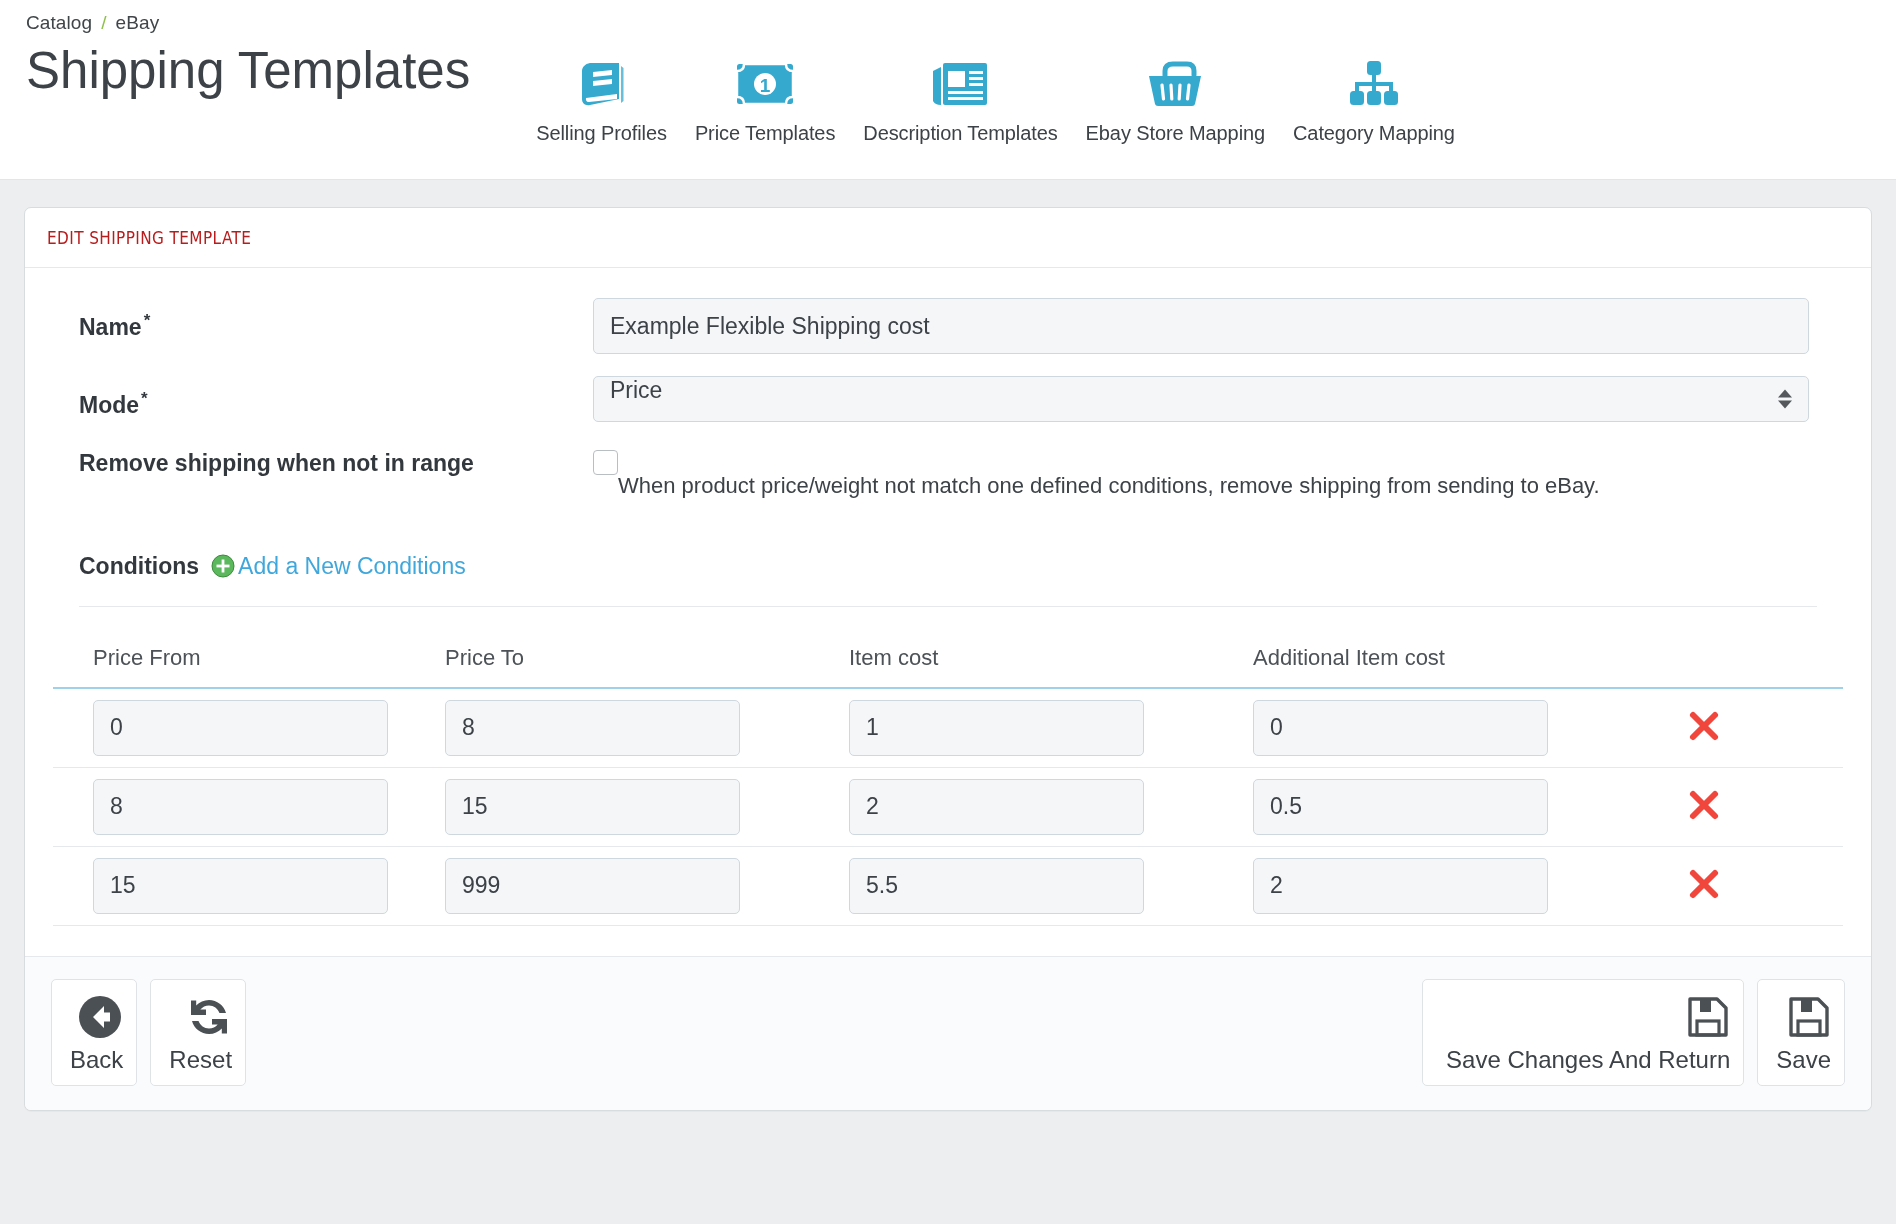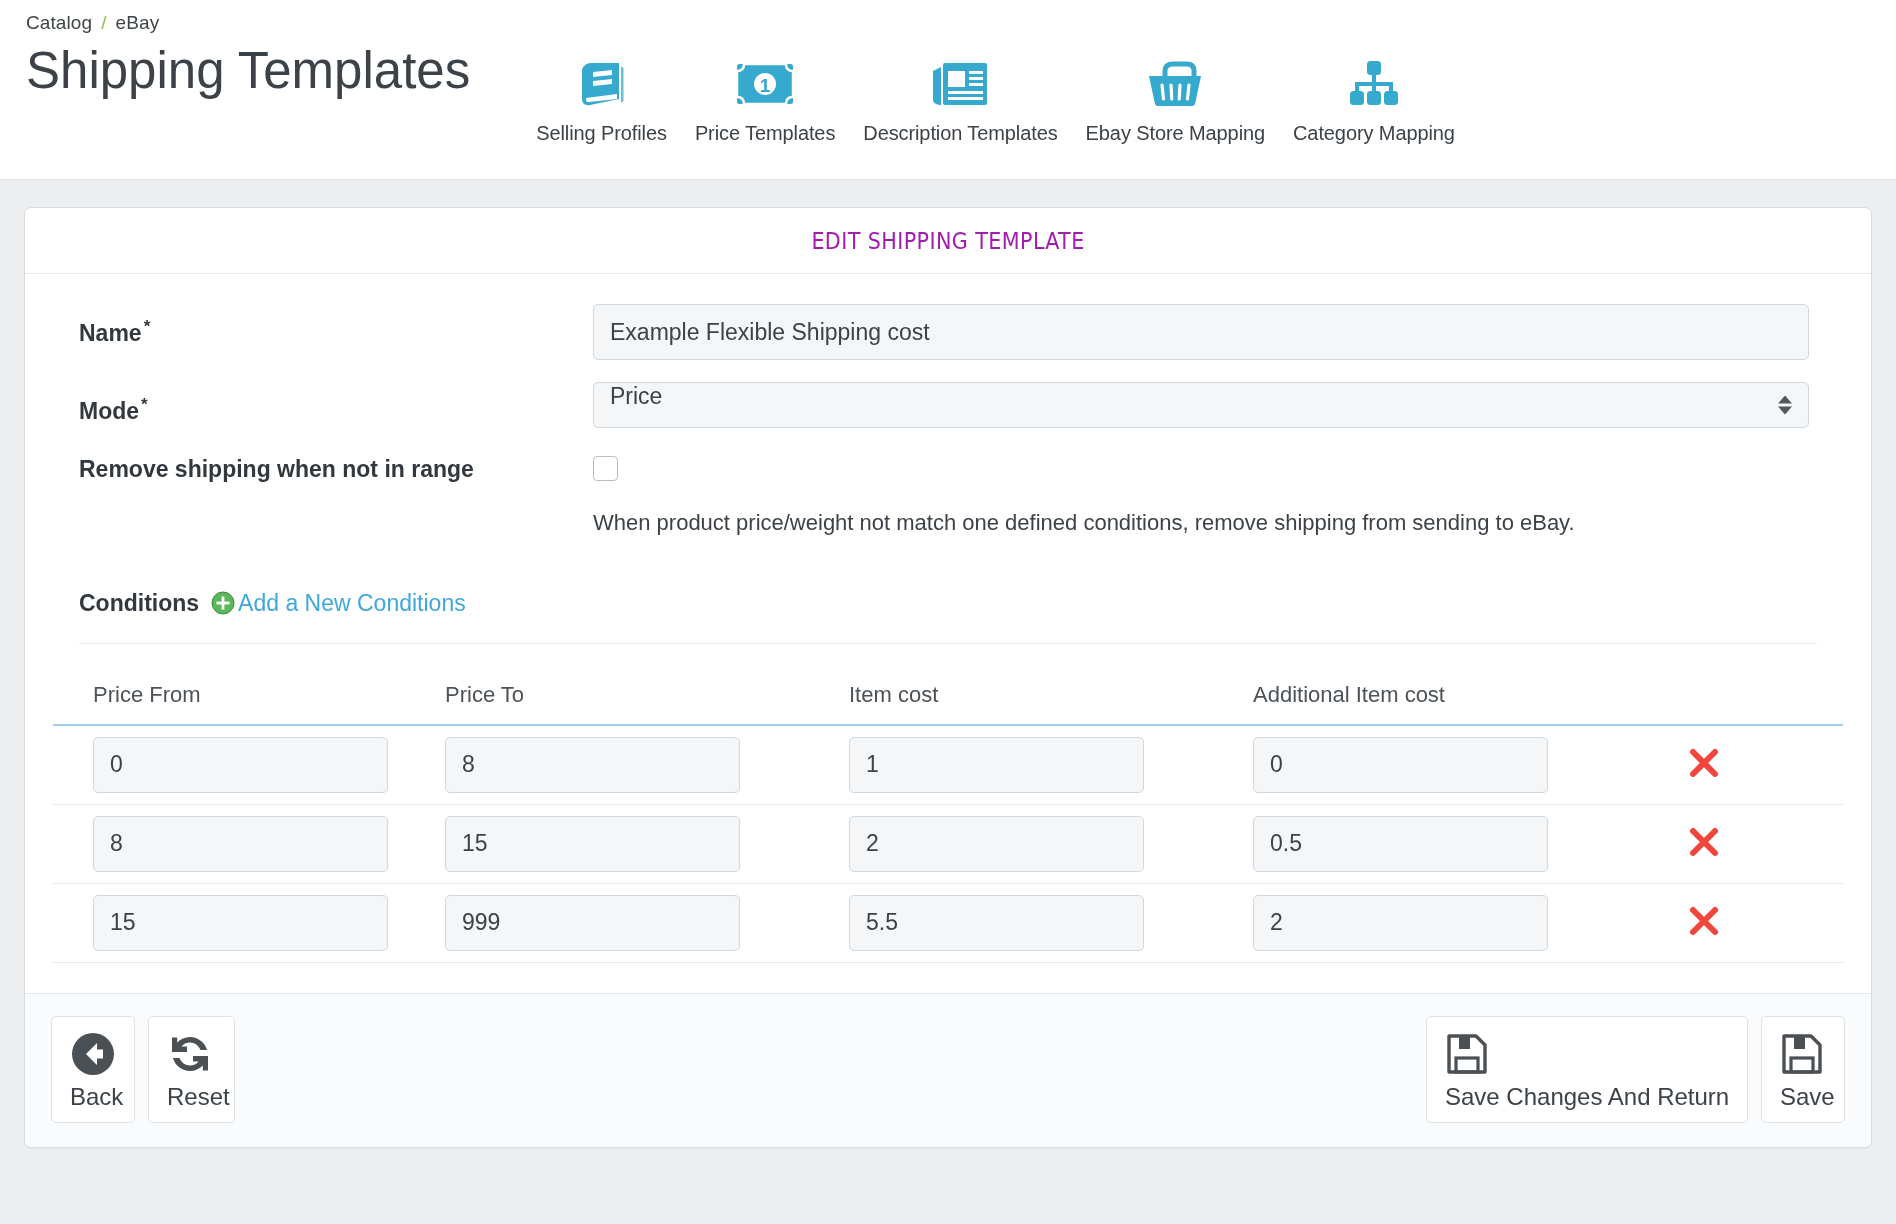--- a/index.html
+++ b/index.html
@@ -88,26 +88,25 @@
     box-shadow: 0 1px 1px rgba(0,0,0,0.03);
     overflow: hidden;
   }
 
   .panel-heading {
     padding: 20px 22px 19px 22px;
     border-bottom: 1px solid #e6e9eb;
   }
   .panel-title {
     font-family: "DejaVu Sans Condensed", "Liberation Sans Narrow", "Liberation Sans", sans-serif;
-    font-size: 23px;
+    font-size: 17px;
     font-weight: 400;
     letter-spacing: 0.4px;
-    color: #a21caf;
+    color: #b91c1c;
     text-transform: uppercase;
-    text-align: center;
   }
 
   .panel-body { padding: 30px 28px 0 28px; }
 
   
   .form-row {
     display: flex;
     align-items: flex-start;
     margin-bottom: 22px;
   }
@@ -270,24 +269,24 @@
     align-items: center;
     justify-content: space-between;
     margin-top: 30px;
   }
   .btn-group-left, .btn-group-right { display: flex; gap: 13px; }
 
   .btn {
     background: #ffffff;
     border: 1px solid #dfe3e6;
     border-radius: 5px;
-    padding: 14px 4px 11px 18px;
+    padding: 14px 13px 11px 18px;
     display: flex;
     flex-direction: column;
-    align-items: flex-start;
+    align-items: flex-end;
     justify-content: center;
     cursor: pointer;
     min-width: 84px;
     font-family: "Liberation Sans", sans-serif;
   }
   .btn .btn-icon { height: 46px; display:flex; align-items:center; justify-content:center; }
   .btn .btn-label {
     font-size: 24px;
     color: #3c4247;
     margin-top: 6px;
@@ -426,21 +425,21 @@
                 <i class="down"></i>
             </span>
           </div>
         </div>
       </div>
 
       <div class="form-row" style="margin-bottom:0;">
         <div class="form-label" style="padding-top:6px;">Remove shipping when not in range</div>
         <div class="form-control-wrap">
           <div class="check-row">
-            <div style="display:flex;flex-direction:column;">
+            <div style="display:flex;flex-direction:row;">
               <span class="check-box"></span>
               <span class="check-desc">When product price/weight not match one defined conditions, remove shipping from sending to eBay.</span>
             </div>
           </div>
         </div>
       </div>
 
       <div class="conditions-row">
         <span class="conditions-label">Conditions</span>
         <span class="plus-icon">

